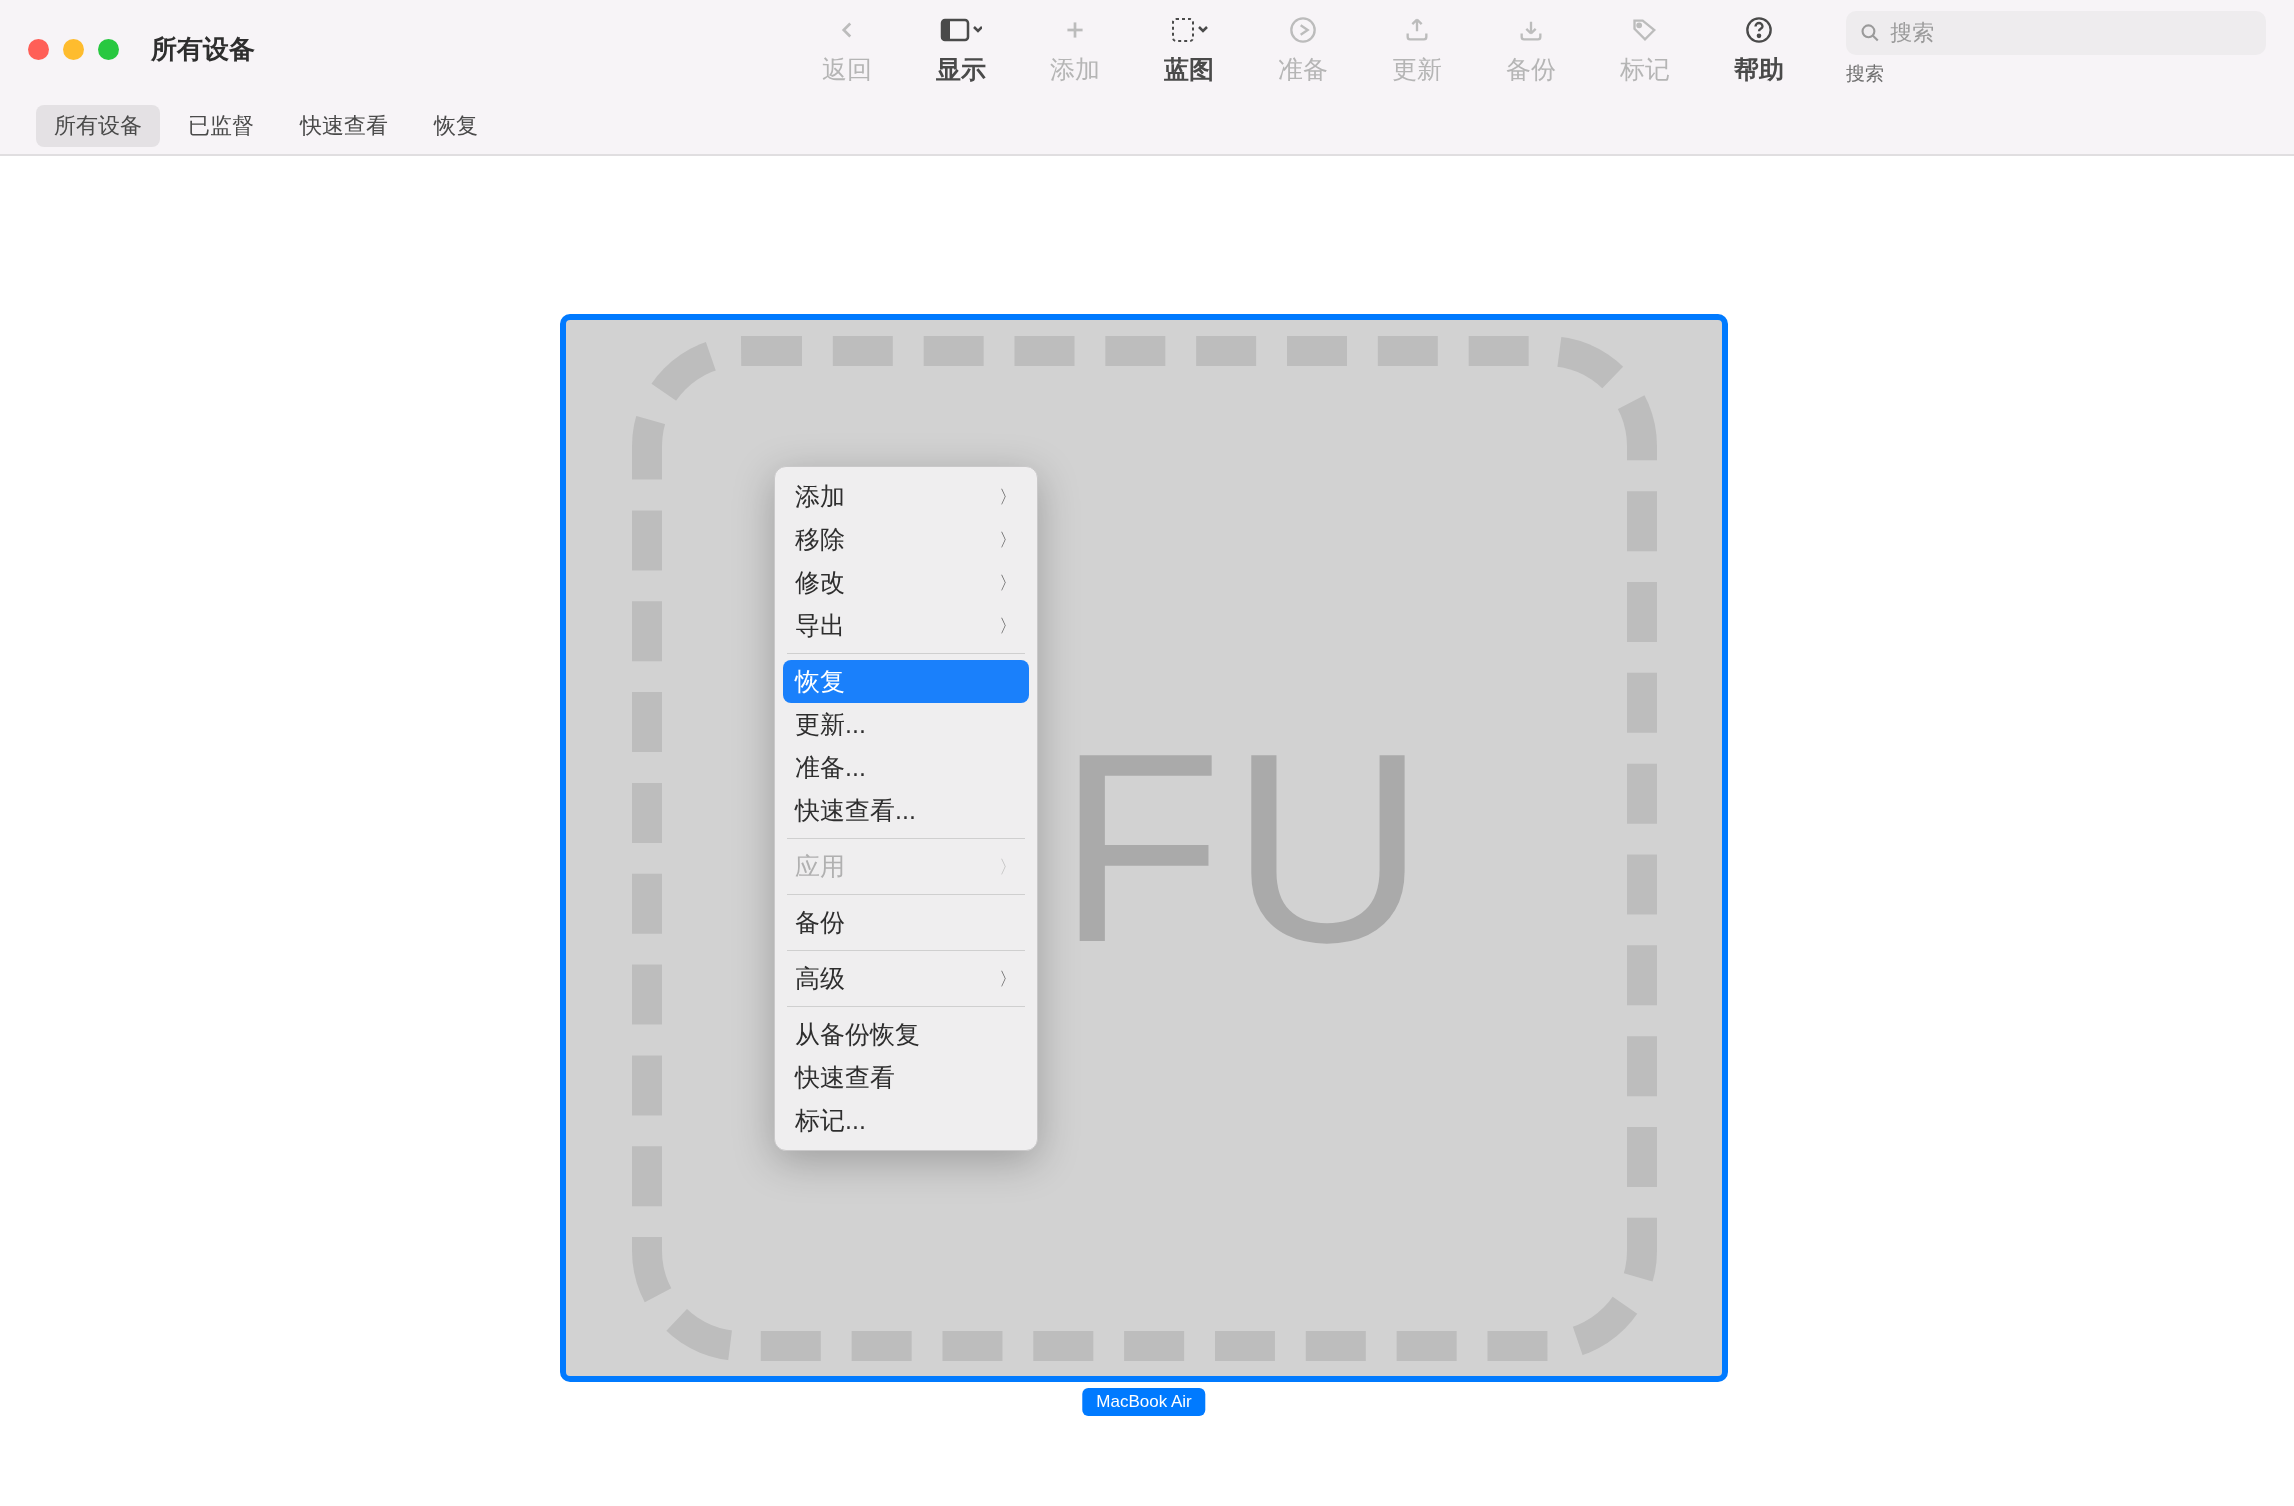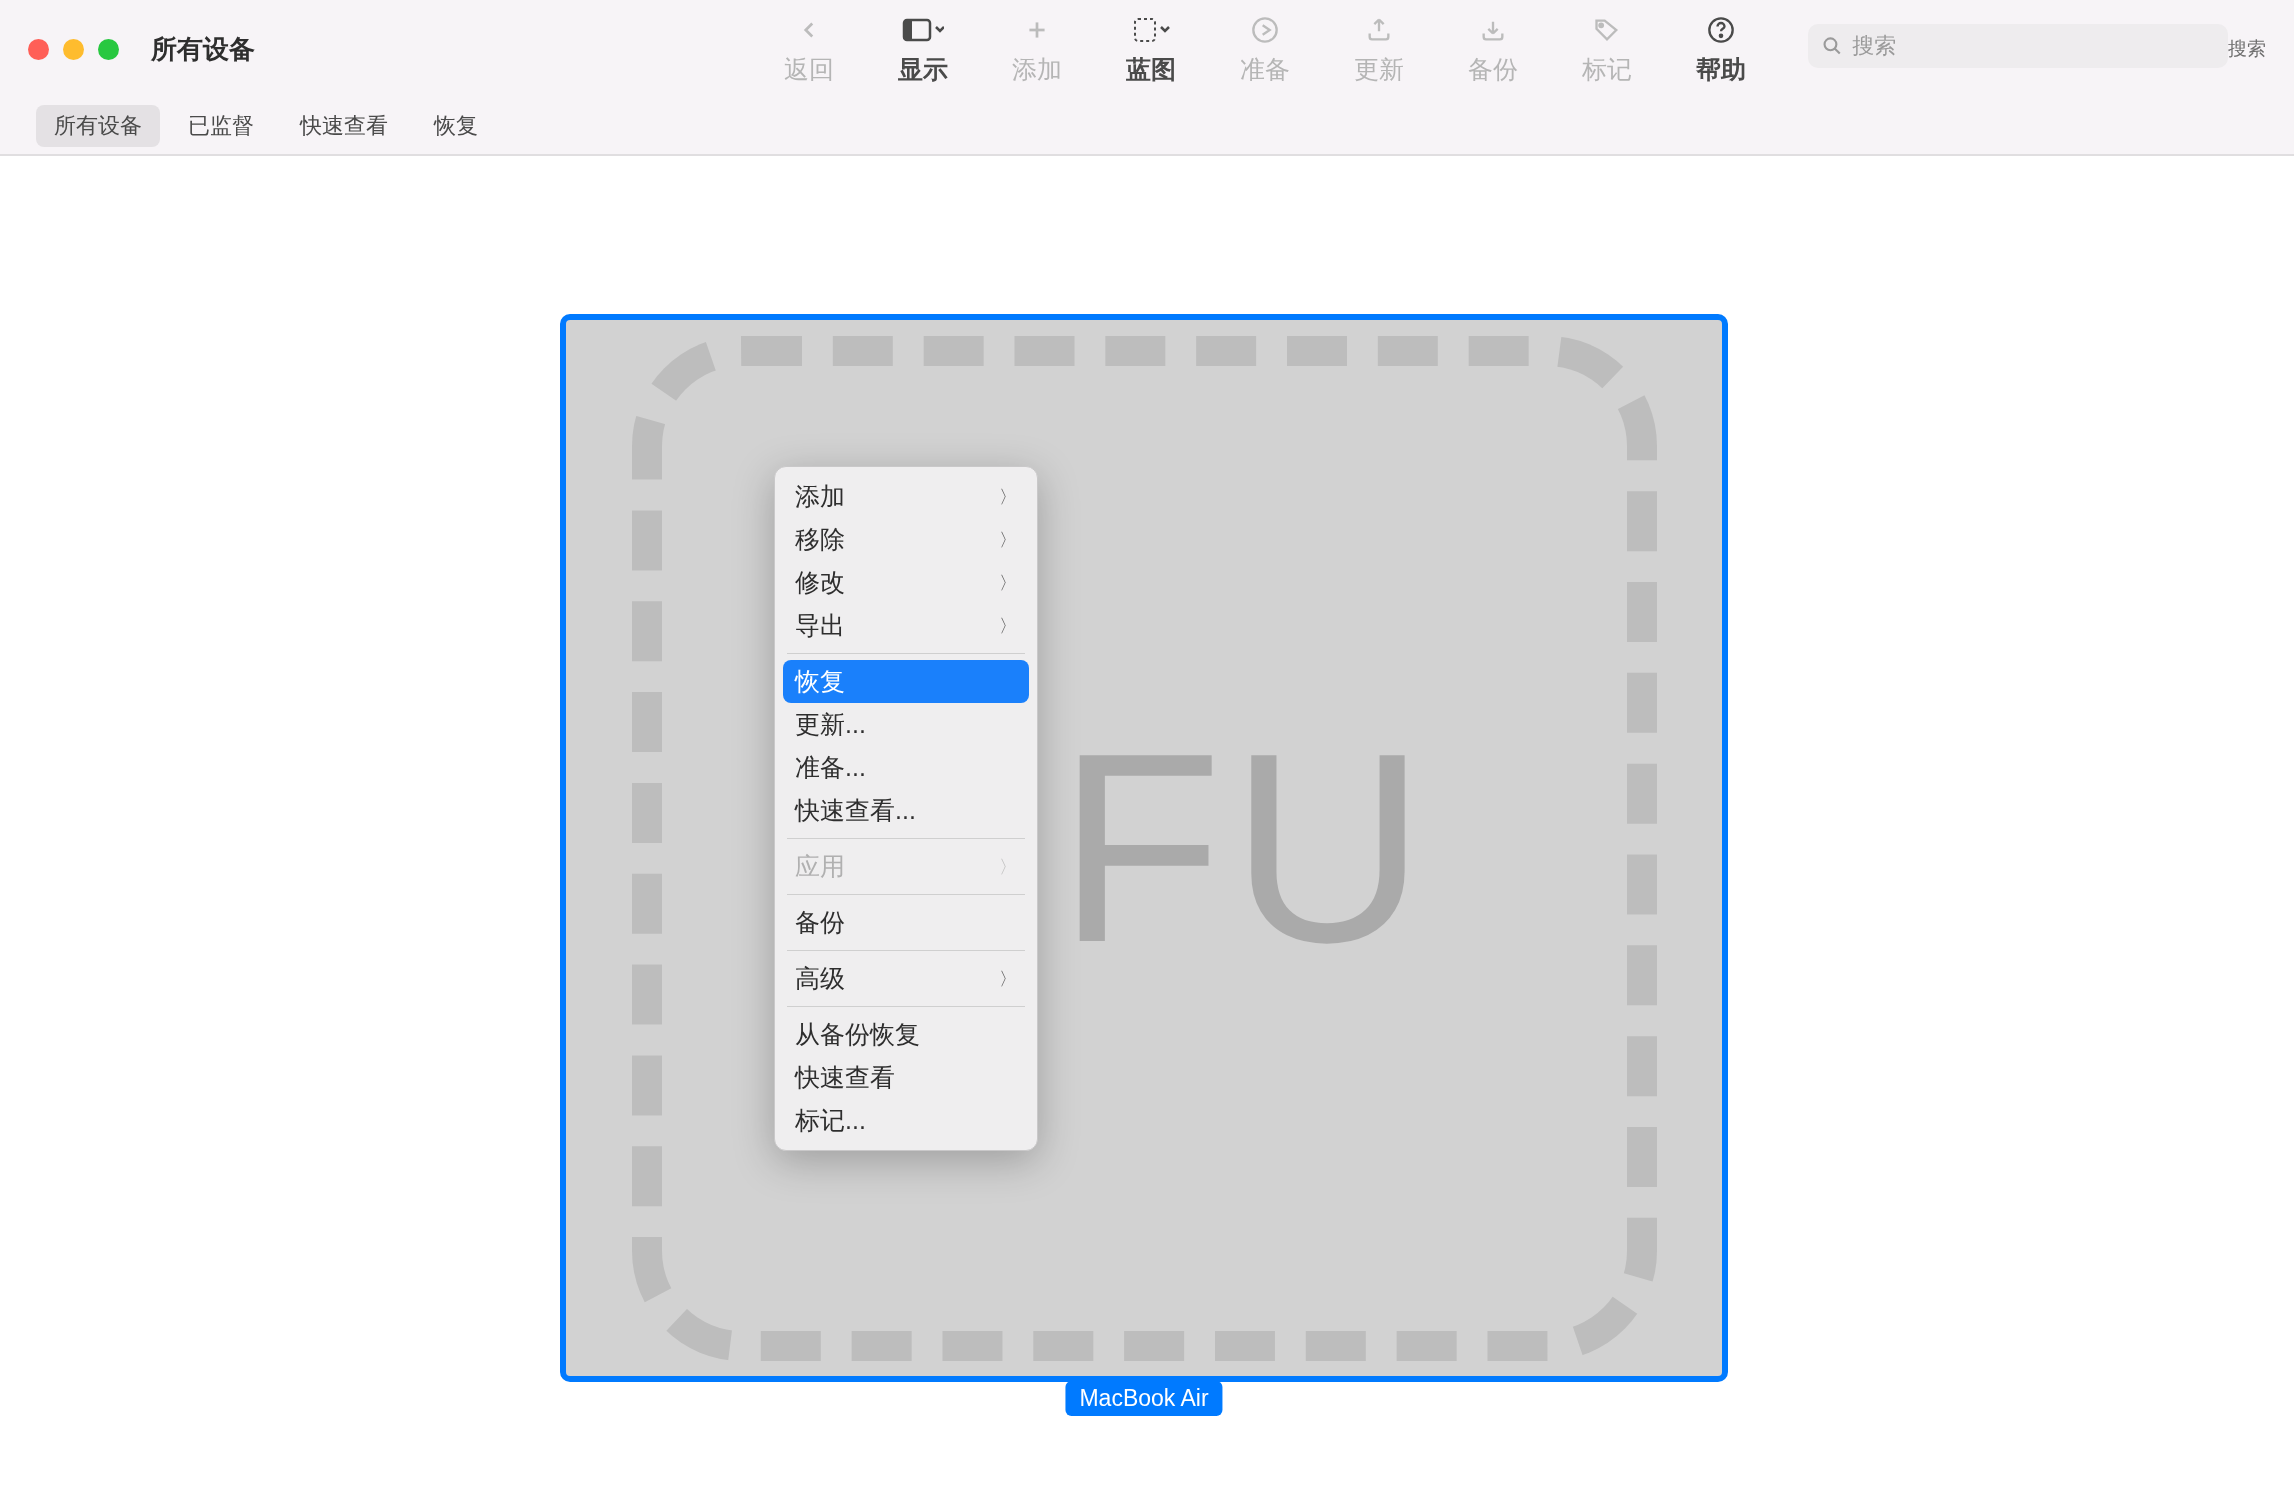--- a/index.html
+++ b/index.html
@@ -48,22 +48,22 @@
     .toolbar-label {
       font-size: 25px;
       color: #6e6e6e;
     }
     .toolbar-label.dark { color: #4a4a4a; font-weight: 700; }
     .toolbar-label.disabled { color: #b5b5b5; }
     
     .search-container {
       margin-left: 30px;
       display: flex;
-      flex-direction: row;
-      align-items: center;
+      flex-direction: column;
+      align-items: flex-start;
     }
     .search-box {
       width: 420px;
       height: 44px;
       background: #eeecee;
       border-radius: 10px;
       display: flex;
       align-items: center;
       padding: 0 14px;
       margin-bottom: 6px;
@@ -147,21 +147,21 @@
       letter-spacing: 8px;
       font-family: "Helvetica Neue", Arial, sans-serif;
     }
     .device-label {
       position: absolute;
       left: 50%;
       transform: translateX(-50%);
       bottom: -40px;
       background: #007aff;
       color: #fff;
-      font-size: 23px;
+      font-size: 17px;
       padding: 4px 14px;
       border-radius: 6px;
     }
     
     
     .context-menu {
       position: absolute;
       left: 774px;
       top: 310px;
       width: 264px;

